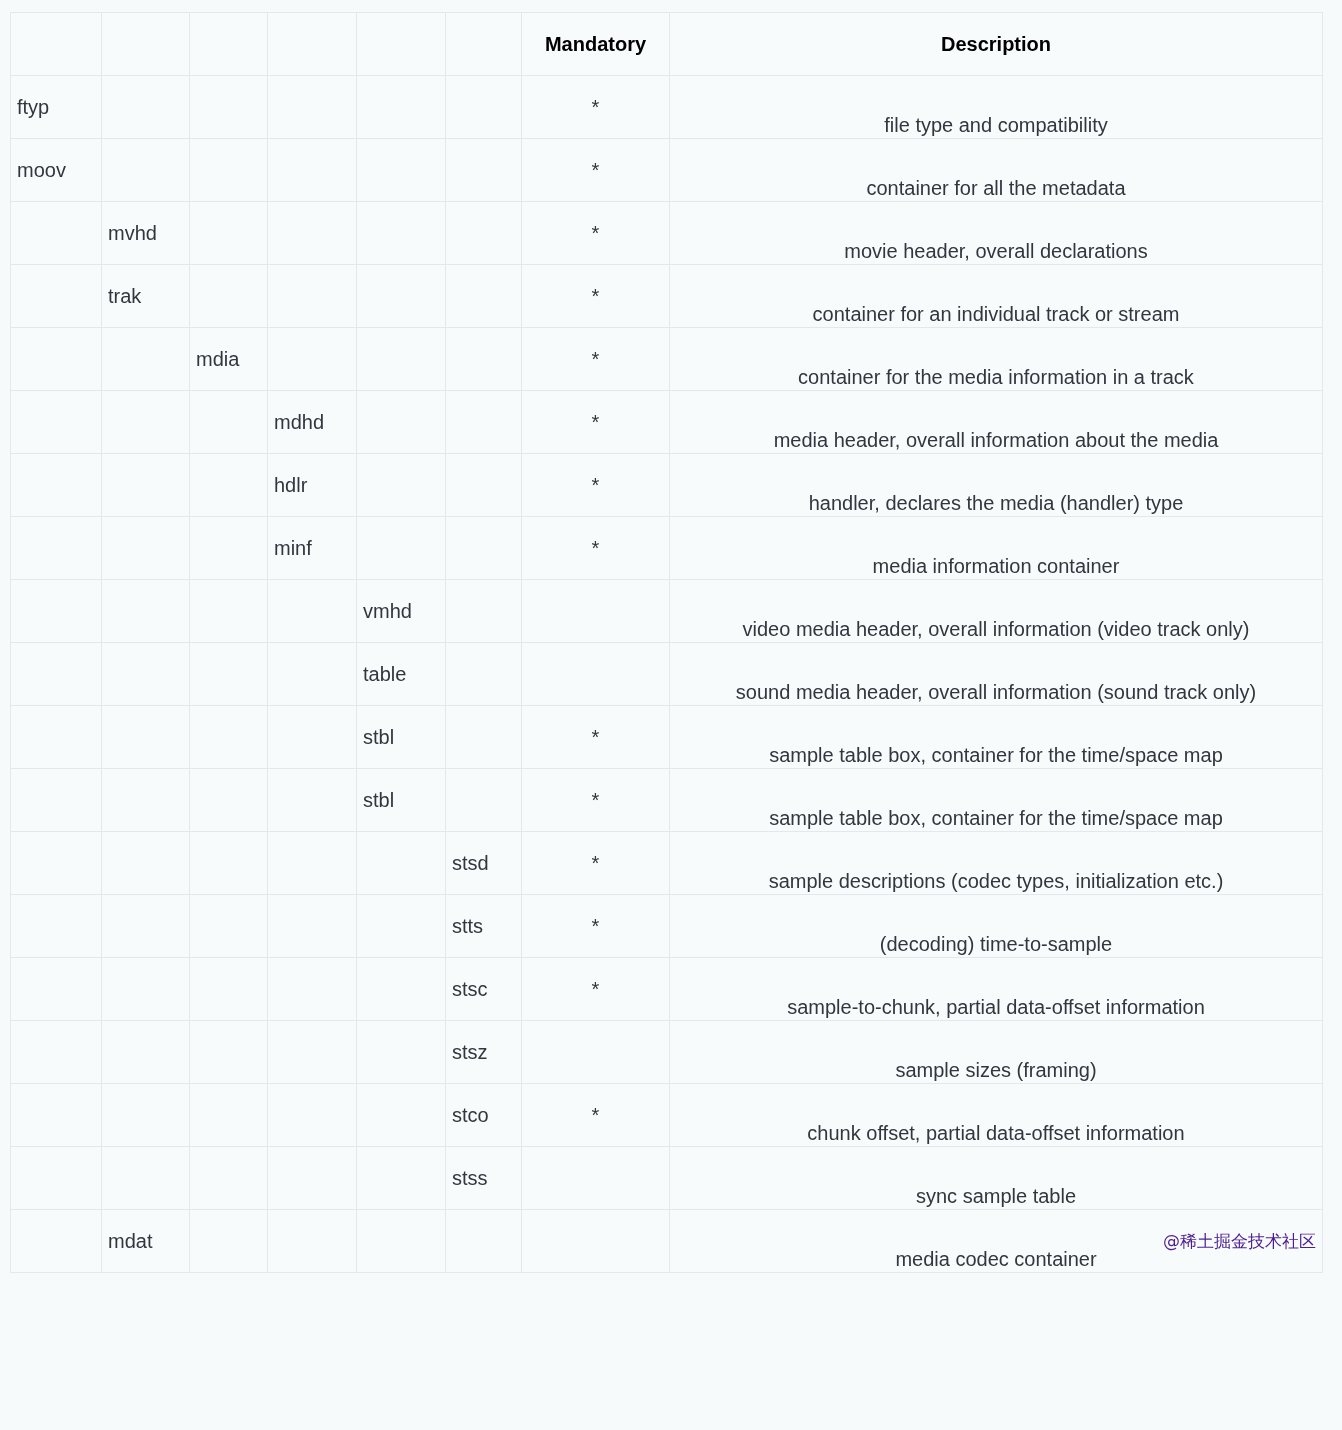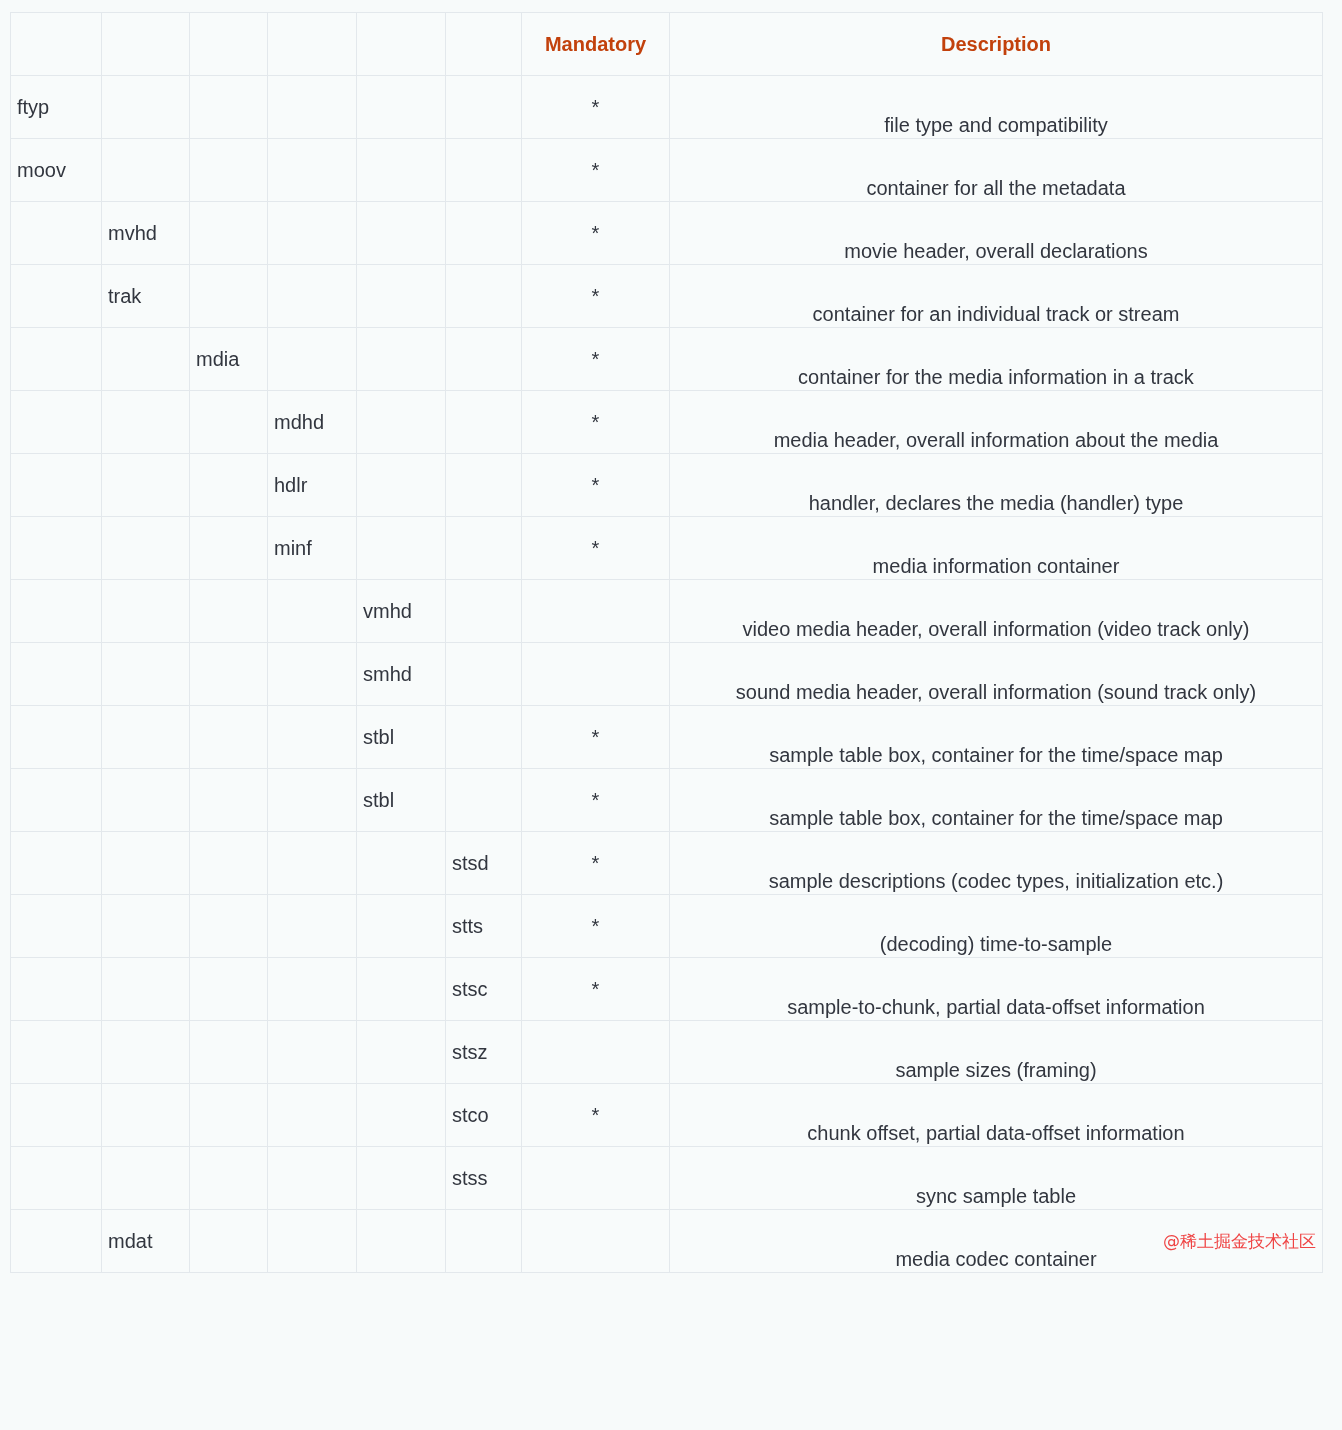--- a/index.html
+++ b/index.html
@@ -47,21 +47,21 @@
     color: #32363f;
     font-size: 20px;
     font-weight: normal;
     vertical-align: middle;
     background: #f8fbfb;
   }
 
   table.box-table thead th {
     font-weight: bold;
     font-size: 20px;
-    color: #c2410c;
+    color: #000000;
     text-align: center;
     height: 63px;
   }
 
   
   td.boxname {
     text-align: left;
     padding-left: 12px;
     white-space: nowrap;
   }
@@ -85,21 +85,21 @@
     position: relative;
     margin-top: 36px;
   }
 
   .watermark {
     position: absolute;
     right: 6px;
     top: 50%;
     transform: translateY(-50%);
     font-size: 17px;
-    color: #ef4444;
+    color: #4c1d95;
     white-space: nowrap;
     font-family: "DejaVu Sans", "Liberation Sans", sans-serif;
   }
 </style>
 </head>
 <body>
 
 <div class="table-wrap">
   <table class="box-table">
     <colgroup>
@@ -231,21 +231,21 @@
           <td class="mandatory"></td>
           <td class="desc">
             <span class="desc-inner">video media header, overall information (video track only)</span>
           </td>
         </tr>
         <tr>
           <td class="boxname"></td>
           <td class="boxname"></td>
           <td class="boxname"></td>
           <td class="boxname"></td>
-          <td class="boxname">smhd</td>
+          <td class="boxname">table</td>
           <td class="boxname"></td>
           <td class="mandatory"></td>
           <td class="desc">
             <span class="desc-inner">sound media header, overall information (sound track only)</span>
           </td>
         </tr>
         <tr>
           <td class="boxname"></td>
           <td class="boxname"></td>
           <td class="boxname"></td>

